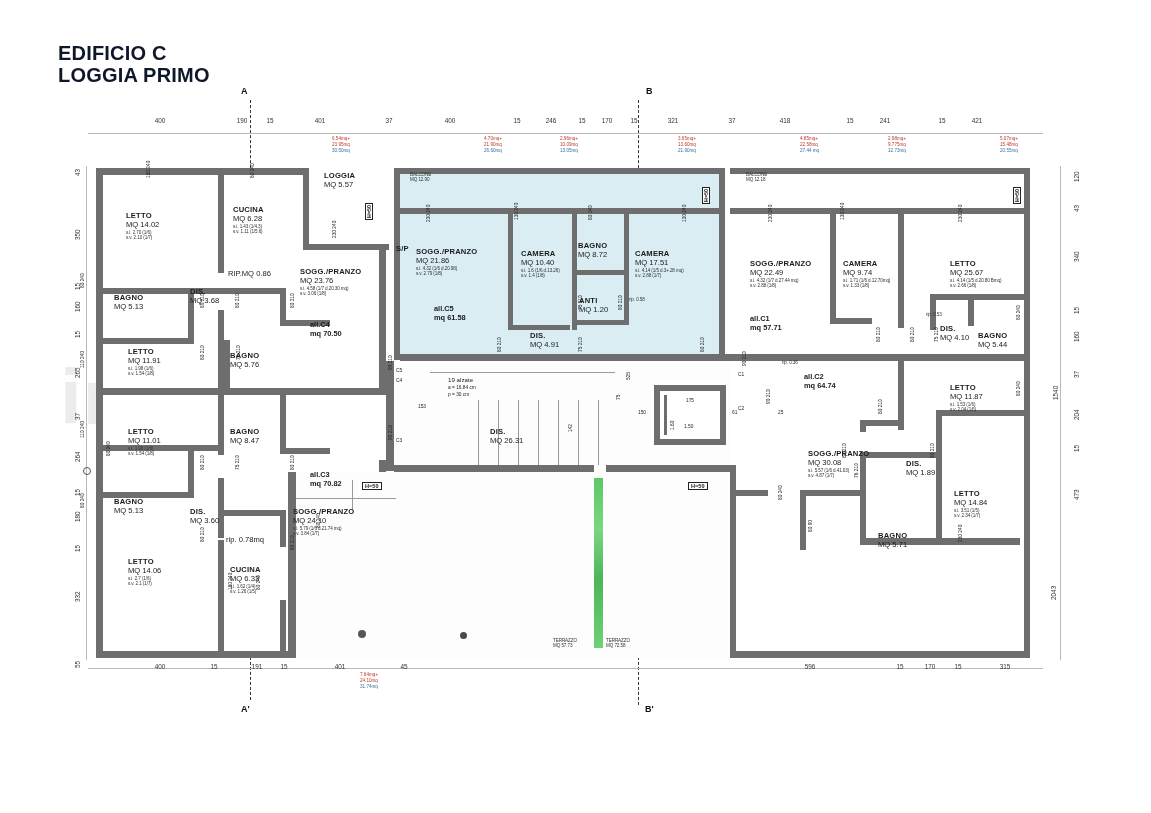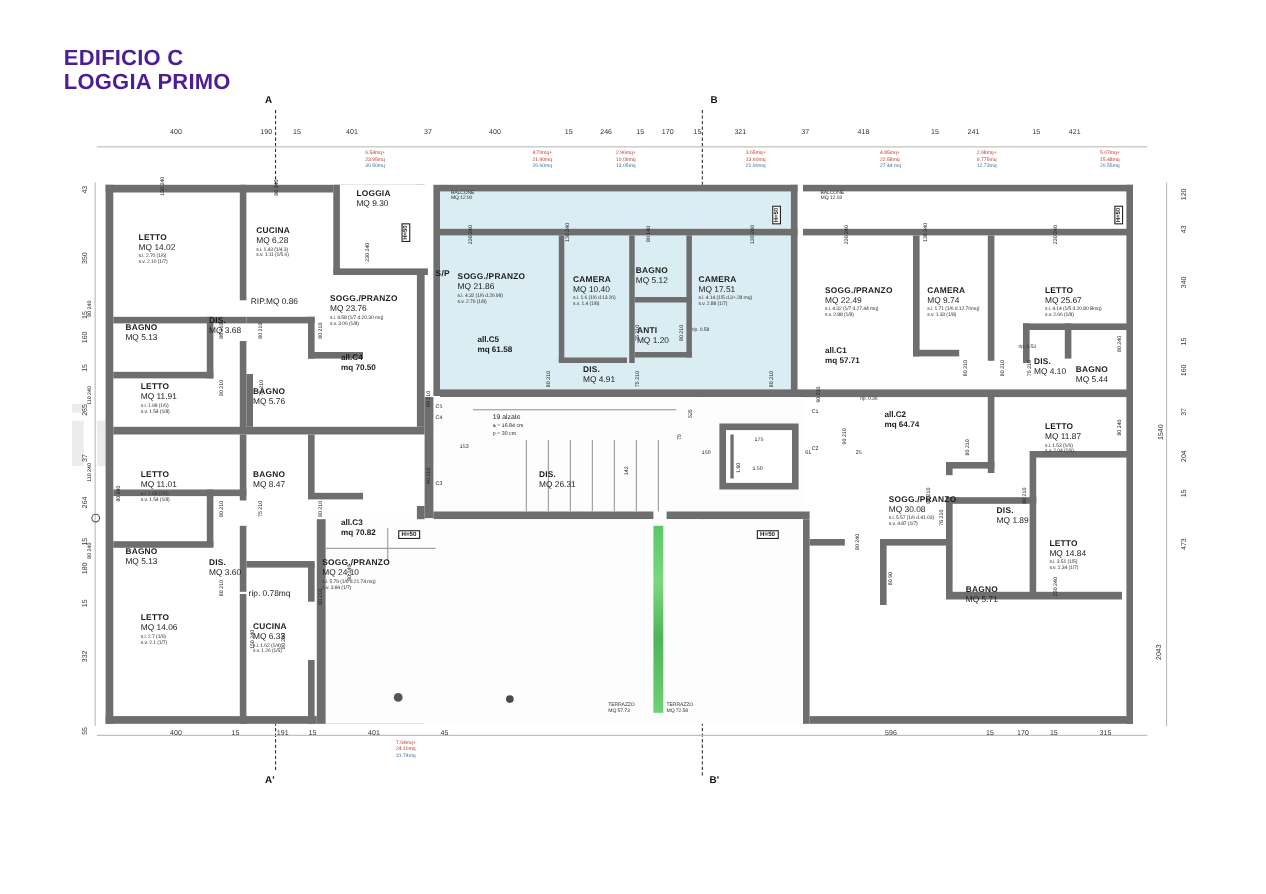--- a/index.html
+++ b/index.html
@@ -3,21 +3,21 @@
 <meta charset="utf-8">
 <style>
   html,body{margin:0;padding:0;background:#ffffff;}
   body{width:1151px;height:813px;position:relative;overflow:hidden;
        font-family:"Liberation Sans","DejaVu Sans",sans-serif;color:#1a1a1a;}
 
   #stage{position:absolute;left:0;top:0;width:1151px;height:813px;background:#fff;}
 
   
   #title-block{position:absolute;left:58px;top:42px;line-height:1.12;}
-  #title-block div{font-size:20px;font-weight:bold;letter-spacing:.2px;color:#4c1d95;}
+  #title-block div{font-size:20px;font-weight:bold;letter-spacing:.2px;color:#0f172a;}
 
   
   #watermark{position:absolute;left:60px;top:352px;width:860px;height:110px;
      font-size:78px;font-weight:bold;color:rgba(150,150,150,.18);
      letter-spacing:1px;white-space:nowrap;user-select:none;}
 
   
   #plan{position:absolute;left:78px;top:160px;width:965px;height:500px;}
 
   
@@ -302,21 +302,21 @@
       <span class="s">s.v. 2.10 (1/7)</span>
     </div>
     <div class="lbl" style="left:155px;top:46px;">
       <span class="n">CUCINA</span>
       <span class="m">MQ 6.28</span>
       <span class="s">s.i. 1.43 (1/4.3)</span>
       <span class="s">s.v. 1.11 (1/5.6)</span>
     </div>
     <div class="lbl" style="left:246px;top:12px;">
       <span class="n">LOGGIA</span>
-      <span class="m">MQ 9.30</span>
+      <span class="m">MQ 5.57</span>
     </div>
     <div class="lbl" style="left:318px;top:85px;">
       <span class="n">S/P</span>
     </div>
     <div class="lbl" style="left:222px;top:108px;">
       <span class="n">SOGG./PRANZO</span>
       <span class="m">MQ 23.76</span>
       <span class="s">s.i. 4.58 (1/7 d.20.30 mq)</span>
       <span class="s">s.v. 3.06 (1/8)</span>
     </div>
@@ -401,21 +401,21 @@
       <span class="s">s.v. 2.79 (1/8)</span>
     </div>
     <div class="lbl" style="left:443px;top:90px;">
       <span class="n">CAMERA</span>
       <span class="m">MQ 10.40</span>
       <span class="s">s.i. 1.6 (1/6 d.13.26)</span>
       <span class="s">s.v. 1.4 (1/8)</span>
     </div>
     <div class="lbl" style="left:500px;top:82px;">
       <span class="n">BAGNO</span>
-      <span class="m">MQ 5.12</span>
+      <span class="m">MQ 8.72</span>
     </div>
     <div class="lbl" style="left:557px;top:90px;">
       <span class="n">CAMERA</span>
       <span class="m">MQ 17.51</span>
       <span class="s">s.i. 4.14 (1/5 d.3+.28 mq)</span>
       <span class="s">s.v. 2.88 (1/7)</span>
     </div>
     <div class="lbl" style="left:501px;top:137px;">
       <span class="n">ANTI</span>
       <span class="m">MQ 1.20</span>

